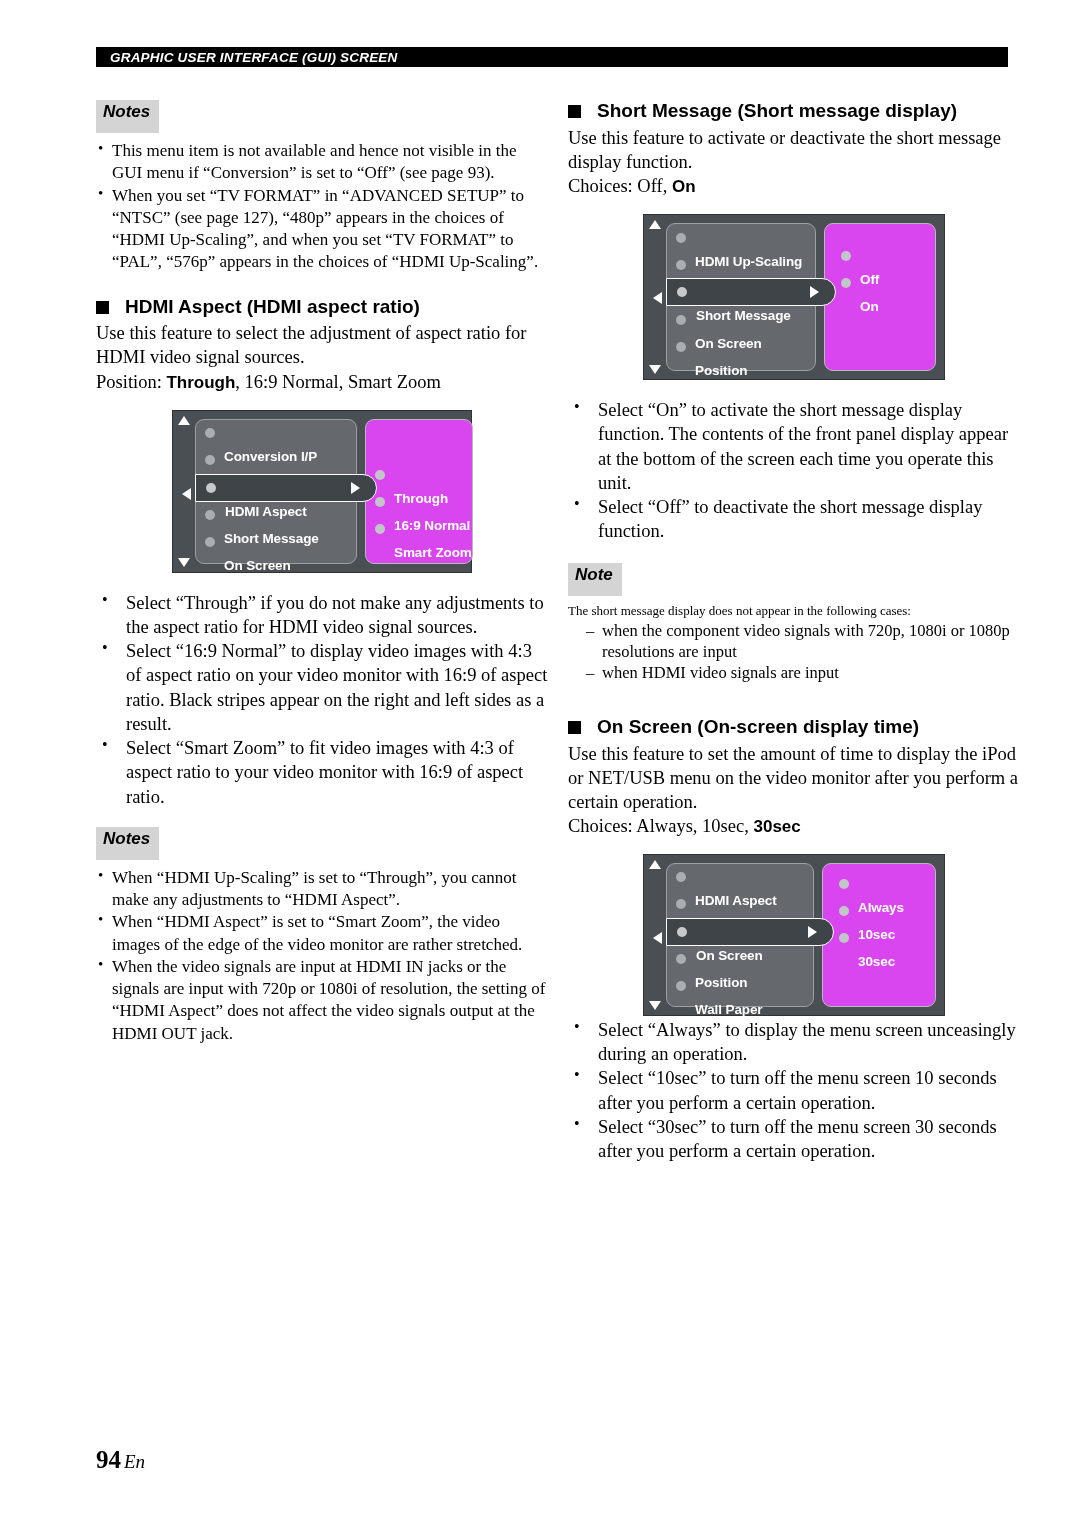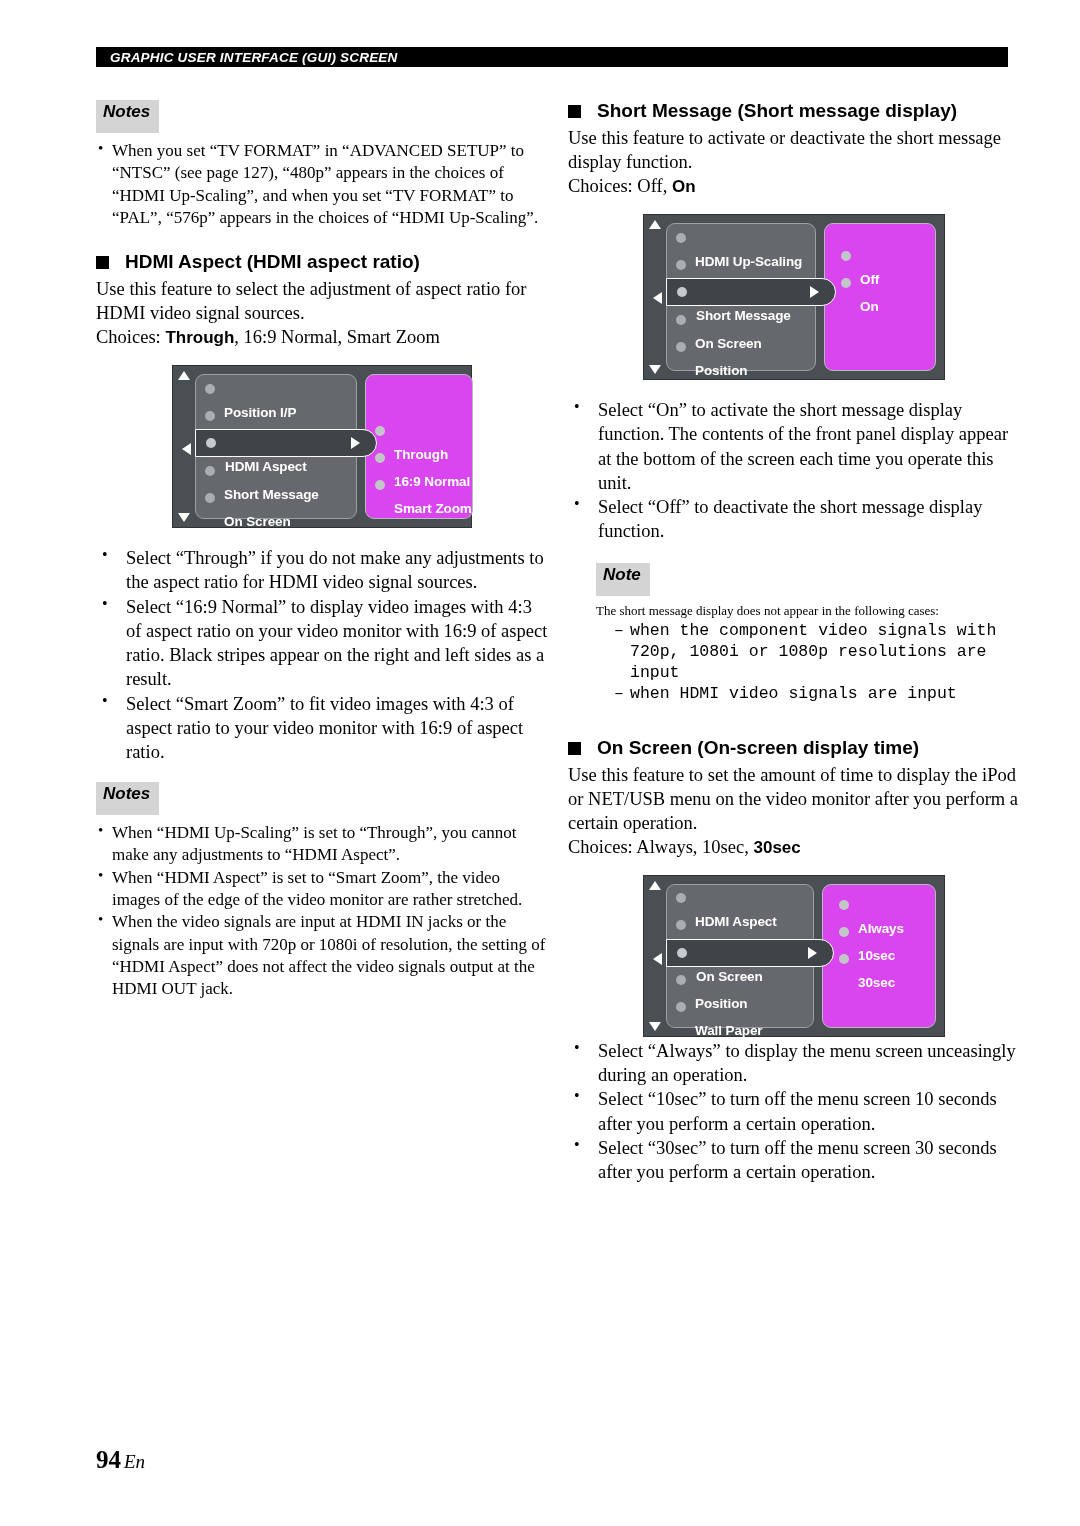--- a/index.html
+++ b/index.html
@@ -113,21 +113,20 @@
     line-height: 1.31;
   }
   ul.bl.wide > li::before {
     left: 6px;
     font-size: 16px;
   }
   ul.dash {
     list-style: none;
     margin: 0;
     padding: 0 0 0 18px;
-    font-family: Liberation Mono, monospace;
   }
   ul.dash > li {
     position: relative;
     padding-left: 16px;
     font-size: 16.5px;
     line-height: 1.27;
   }
   ul.dash > li::before {
     content: "\2013";
     position: absolute;
@@ -264,44 +263,45 @@
 
 <div class="page-header-bar">
   <span class="hdr-text">GRAPHIC USER INTERFACE (GUI) SCREEN</span>
 </div>
 
 <div class="col col-left">
 
   <div>
     <div class="note-tag">Notes</div>
     <ul class="bl">
+      <li>This menu item is not available and hence not visible in the GUI menu if “Conversion” is set to “Off” (see page 93).</li>
       <li>When you set “TV FORMAT” in “ADVANCED SETUP” to “NTSC” (see page 127), “480p” appears in the choices of “HDMI Up-Scaling”, and when you set “TV FORMAT” to “PAL”, “576p” appears in the choices of “HDMI Up-Scaling”.</li>
     </ul>
   </div>
 
   <div style="margin-top:22px;">
     <div class="sec-head">
       <span class="sq"></span>
       <span>HDMI Aspect (HDMI aspect ratio)</span>
     </div>
     <p class="body-p">Use this feature to select the adjustment of aspect ratio for HDMI video signal sources.</p>
-    <p class="body-p"><span>Choices:</span>&nbsp;<b>Through</b><span>, 16:9 Normal, Smart Zoom</span></p>
+    <p class="body-p"><span>Position:</span>&nbsp;<b>Through</b><span>, 16:9 Normal, Smart Zoom</span></p>
   </div>
 
   <div style="margin-top:16px; display:flex; justify-content:center;">
     <div class="gui" style="width:300px;height:163px;">
       <div class="gui-scroll">
         <span class="tri up"></span>
         <span class="tri down"></span>
       </div>
       <div class="gui-inner">
         <div class="gui-left">
           <div class="mrow">
             <span class="dot"></span>
-            <span class="lbl">Position I/P</span>
+            <span class="lbl">Conversion I/P</span>
           </div>
           <div class="mrow">
             <span class="dot"></span>
             <span class="lbl">HDMI Up-Scaling</span>
           </div>
           <div style="position:relative;">
             <span class="arrow-l-out" style="top:14px;left:-14px;"></span>
             <div class="mrow sel">
               <span class="dot"></span>
               <span class="lbl">HDMI Aspect</span>
@@ -410,21 +410,21 @@
         </div>
       </div>
     </div>
   </div>
 
   <ul class="bl wide" style="margin-top:18px;">
     <li>Select “On” to activate the short message display function. The contents of the front panel display appear at the bottom of the screen each time you operate this unit.</li>
     <li>Select “Off” to deactivate the short message display function.</li>
   </ul>
 
-  <div style="margin-top:20px;margin-left:28px;">
+  <div style="margin-top:20px;">
     <div class="note-tag">Note</div>
     <p style="font-size:13px;line-height:1.27;margin:0 0 1px 0;">The short message display does not appear in the following cases:</p>
     <ul class="dash">
       <li>when the component video signals with 720p, 1080i or 1080p resolutions are input</li>
       <li>when HDMI video signals are input</li>
     </ul>
   </div>
 
   <div style="margin-top:32px;">
     <div class="sec-head">

